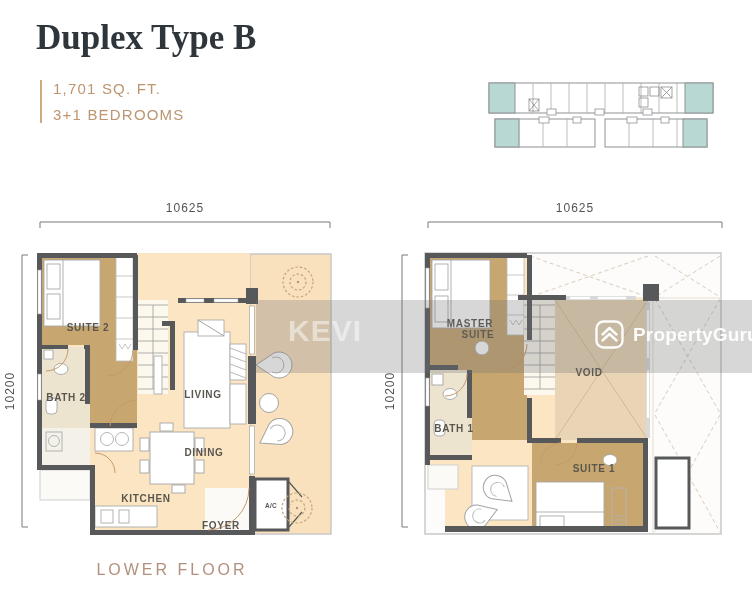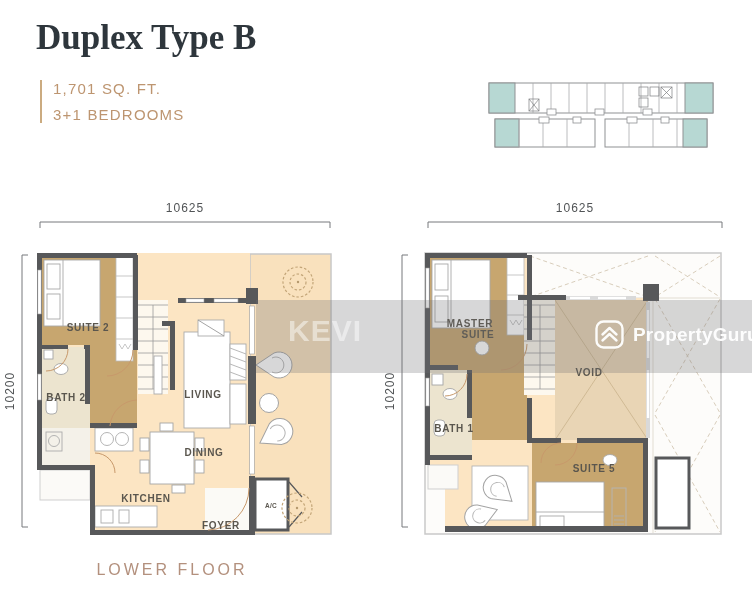--- a/index.html
+++ b/index.html
@@ -372,21 +372,21 @@
         <path d="M171,245 A20,20 0 0 0 151,265"></path>
         <path d="M187,245 A22,22 0 0 1 165,267"></path>
       </g>
     </svg>
     <span class="dimlabel" style="left:185px;top:10px;">10625</span>
     <span class="dimlabel vert" style="left:0px;top:193px;">10200</span>
     <span class="rlabel" style="left:80px;top:125px;">MASTER</span>
     <span class="rlabel" style="left:88px;top:136px;">SUITE</span>
     <span class="rlabel" style="left:52px;top:230px;margin-left:12px;">BATH 1</span>
     <span class="rlabel" style="left:199px;top:174px;">VOID</span>
-    <span class="rlabel" style="left:204px;top:270px;">SUITE 5</span>
+    <span class="rlabel" style="left:204px;top:270px;">SUITE 1</span>
   </div>
 
   <div class="wm-band">
     <span class="wm-agent">KEVI</span>
     <div class="wm-brand">
       <svg width="31" height="31" viewBox="0 0 31 31">
         <rect x="2.5" y="2.5" width="26" height="26" rx="7" fill="none" stroke="rgba(255,255,255,0.95)" stroke-width="2.4"></rect>
         <path d="M8.5,15.5 L15.5,9 L22.5,15.5" fill="none" stroke="rgba(255,255,255,0.95)" stroke-width="2.4" stroke-linecap="round" stroke-linejoin="round"></path>
         <path d="M8.5,21.5 L15.5,15 L22.5,21.5" fill="none" stroke="rgba(255,255,255,0.95)" stroke-width="2.4" stroke-linecap="round" stroke-linejoin="round"></path>
       </svg>

